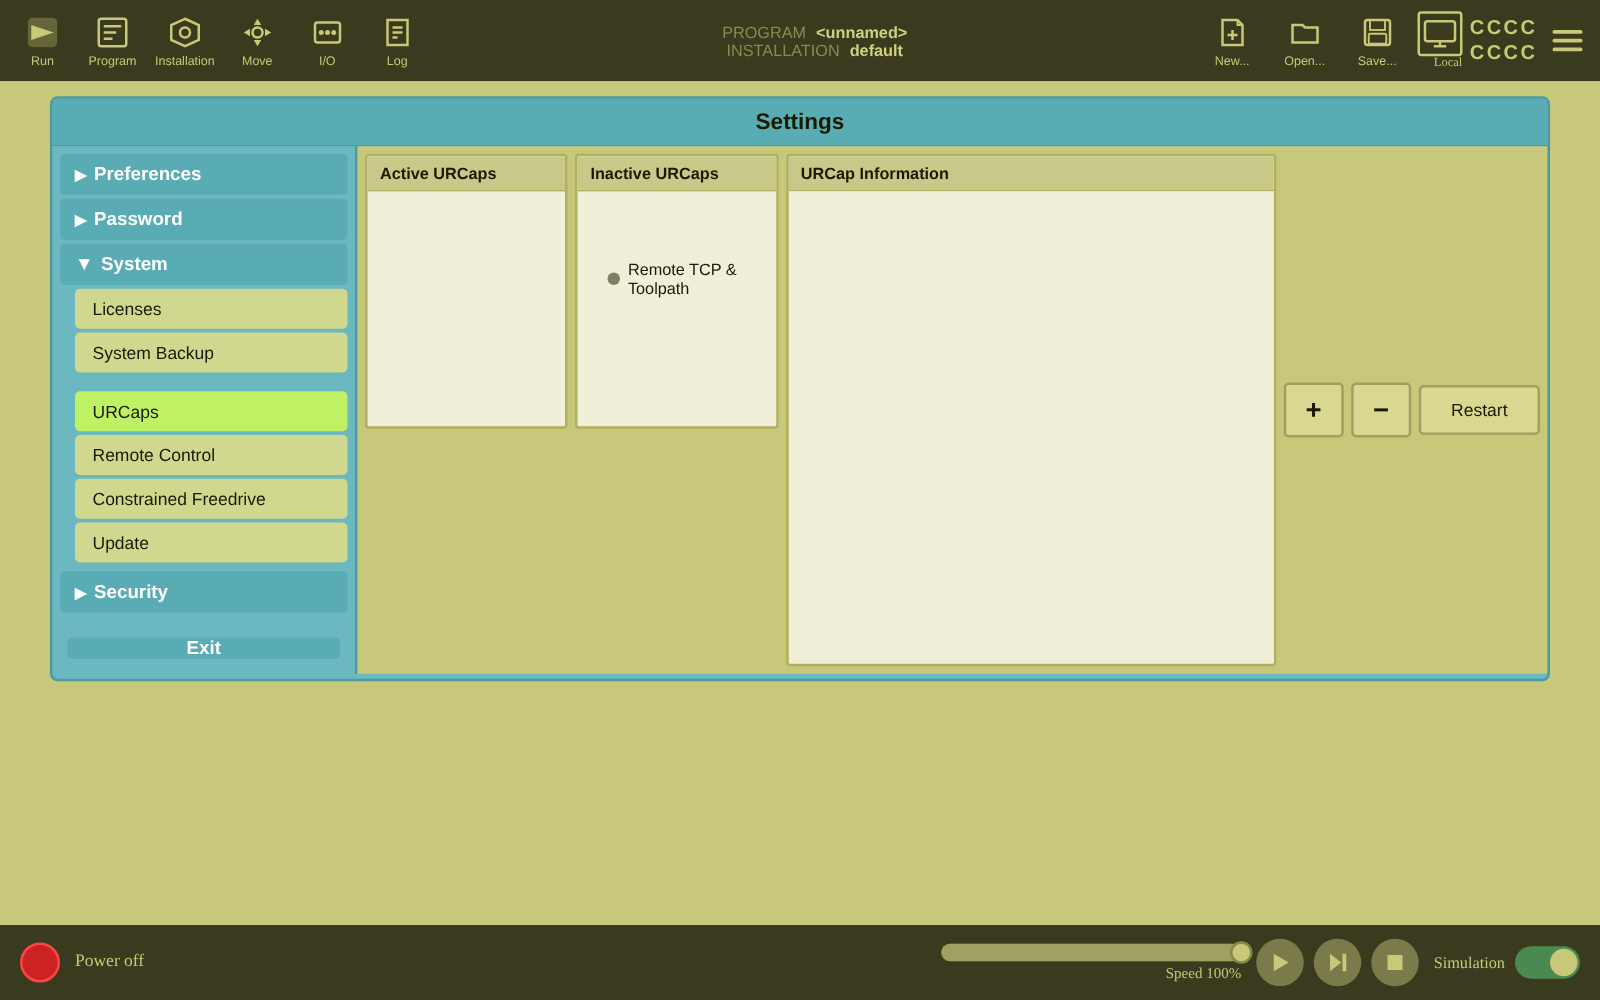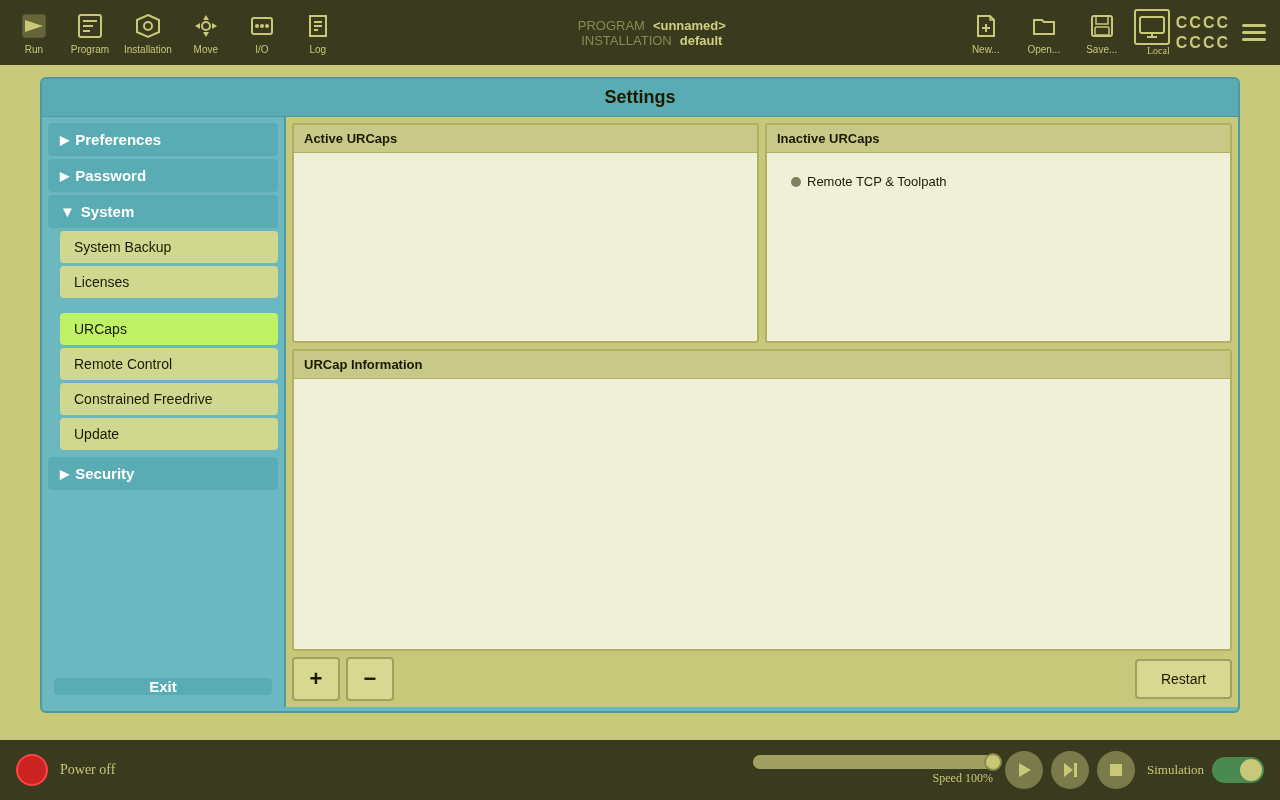--- a/index.html
+++ b/index.html
@@ -109,21 +109,21 @@
       background: #c8c87a;
       padding: 12px 16px;
       height: calc(800px - 65px - 60px);
       display: flex;
       align-items: flex-start;
       justify-content: center;
     }
 
     .settings-panel {
       width: 1200px;
-      height: 636px;
+      height: 468px;
       background: #6bb8c0;
       border: 2px solid #4a9aa0;
       border-radius: 6px;
       overflow: hidden;
     }
 
     .settings-title {
       background: #5aacb4;
       text-align: center;
       padding: 8px;
@@ -208,21 +208,21 @@
       font-size: 15px;
       font-weight: bold;
       cursor: pointer;
       text-align: center;
     }
 
     
     .content-area {
       flex: 1;
       display: flex;
-      flex-direction: column;
+      flex-direction: row;
       padding: 6px;
       gap: 6px;
       background: #c8c87a;
     }
 
     .urcaps-row {
       display: flex;
       gap: 6px;
       height: 220px;
     }
@@ -241,20 +241,21 @@
       font-size: 13px;
       font-weight: bold;
       color: #1a1a00;
       border-bottom: 1px solid #b0b060;
     }
 
     .urcaps-panel-body {
       padding: 16px;
       height: calc(100% - 30px);
       overflow-y: auto;
+      margin-top: 34px;
     }
 
     .urcap-item {
       display: flex;
       align-items: center;
       padding: 5px 8px;
       font-size: 13px;
       color: #1a1a00;
       cursor: pointer;
       border-radius: 2px;
@@ -575,24 +576,24 @@
         </div>
         <div class="sidebar-item">
           <span class="arrow">▶</span>
           <span>Password</span>
         </div>
         <div class="sidebar-section-system">
           <span class="arrow">▼</span>
           <span>System</span>
         </div>
         <div class="sidebar-sub-item">
+          <span>Licenses</span>
+        </div>
+        <div class="sidebar-sub-item">
           <span>System Backup</span>
-        </div>
-        <div class="sidebar-sub-item">
-          <span>Licenses</span>
         </div>
         <div class="sidebar-sub-item selected">
           <span>URCaps</span>
         </div>
         <div class="sidebar-sub-item">
           <span>Remote Control</span>
         </div>
         <div class="sidebar-sub-item">
           <span>Constrained Freedrive</span>
         </div>

